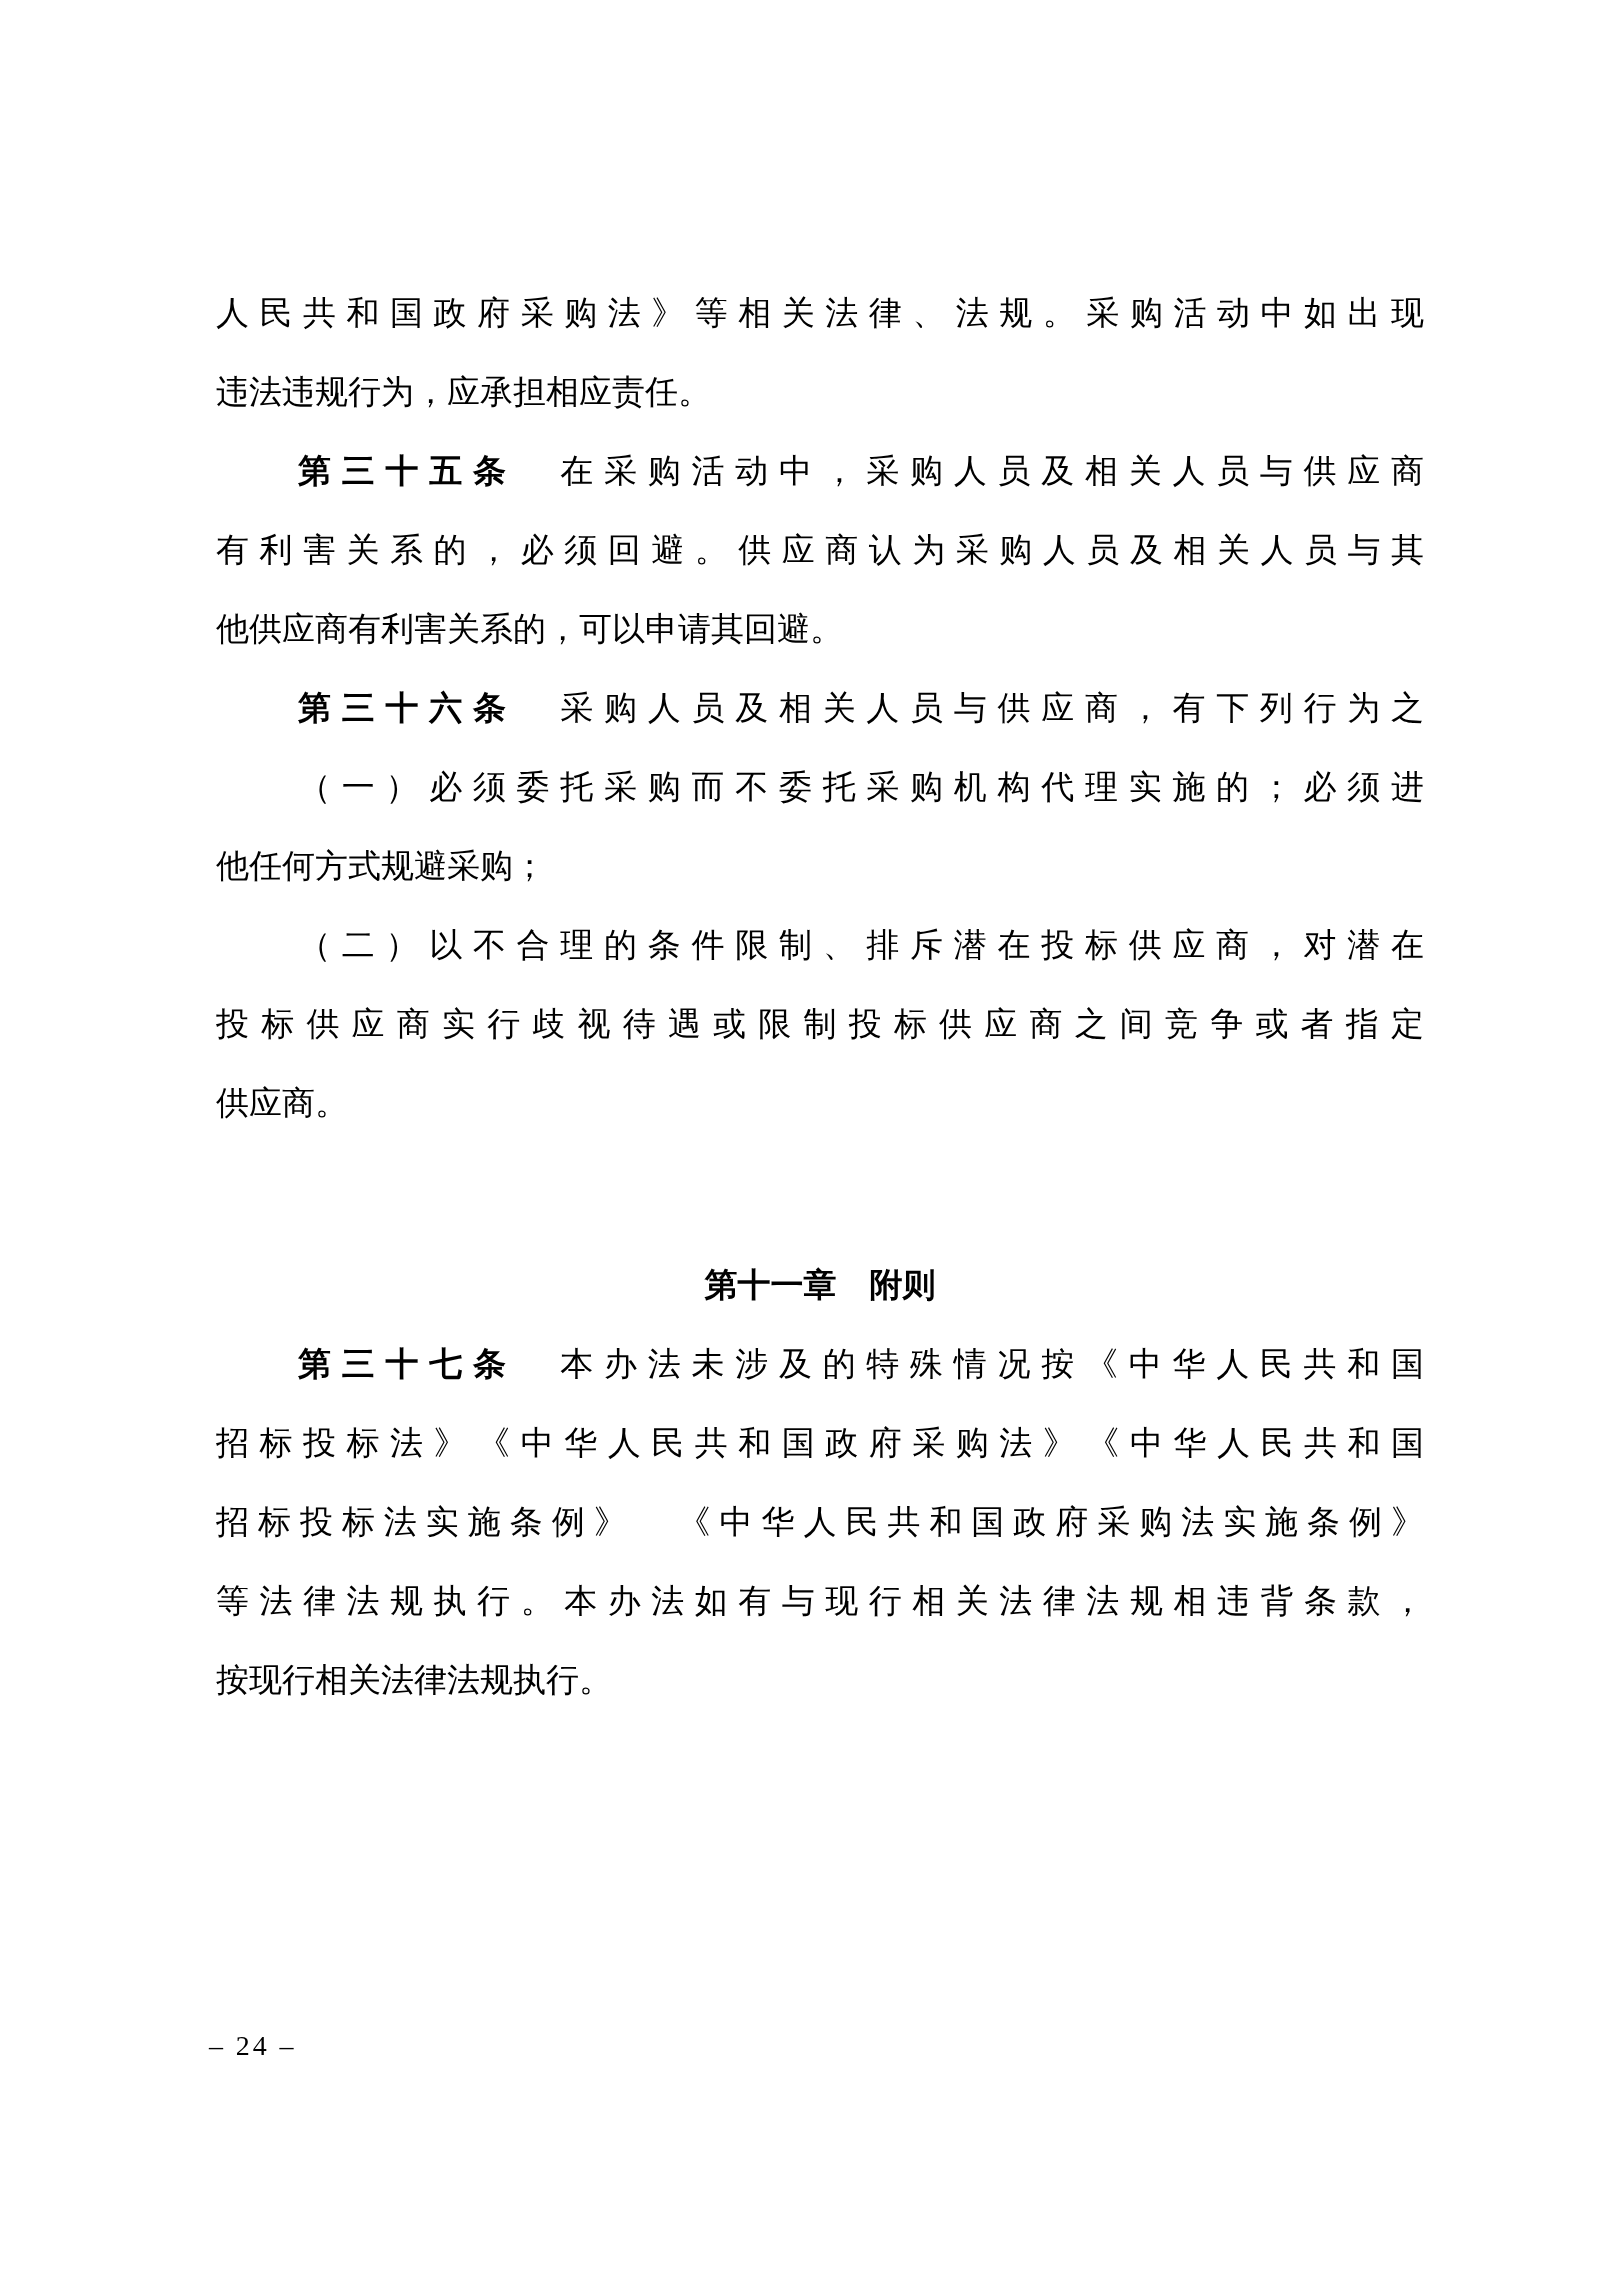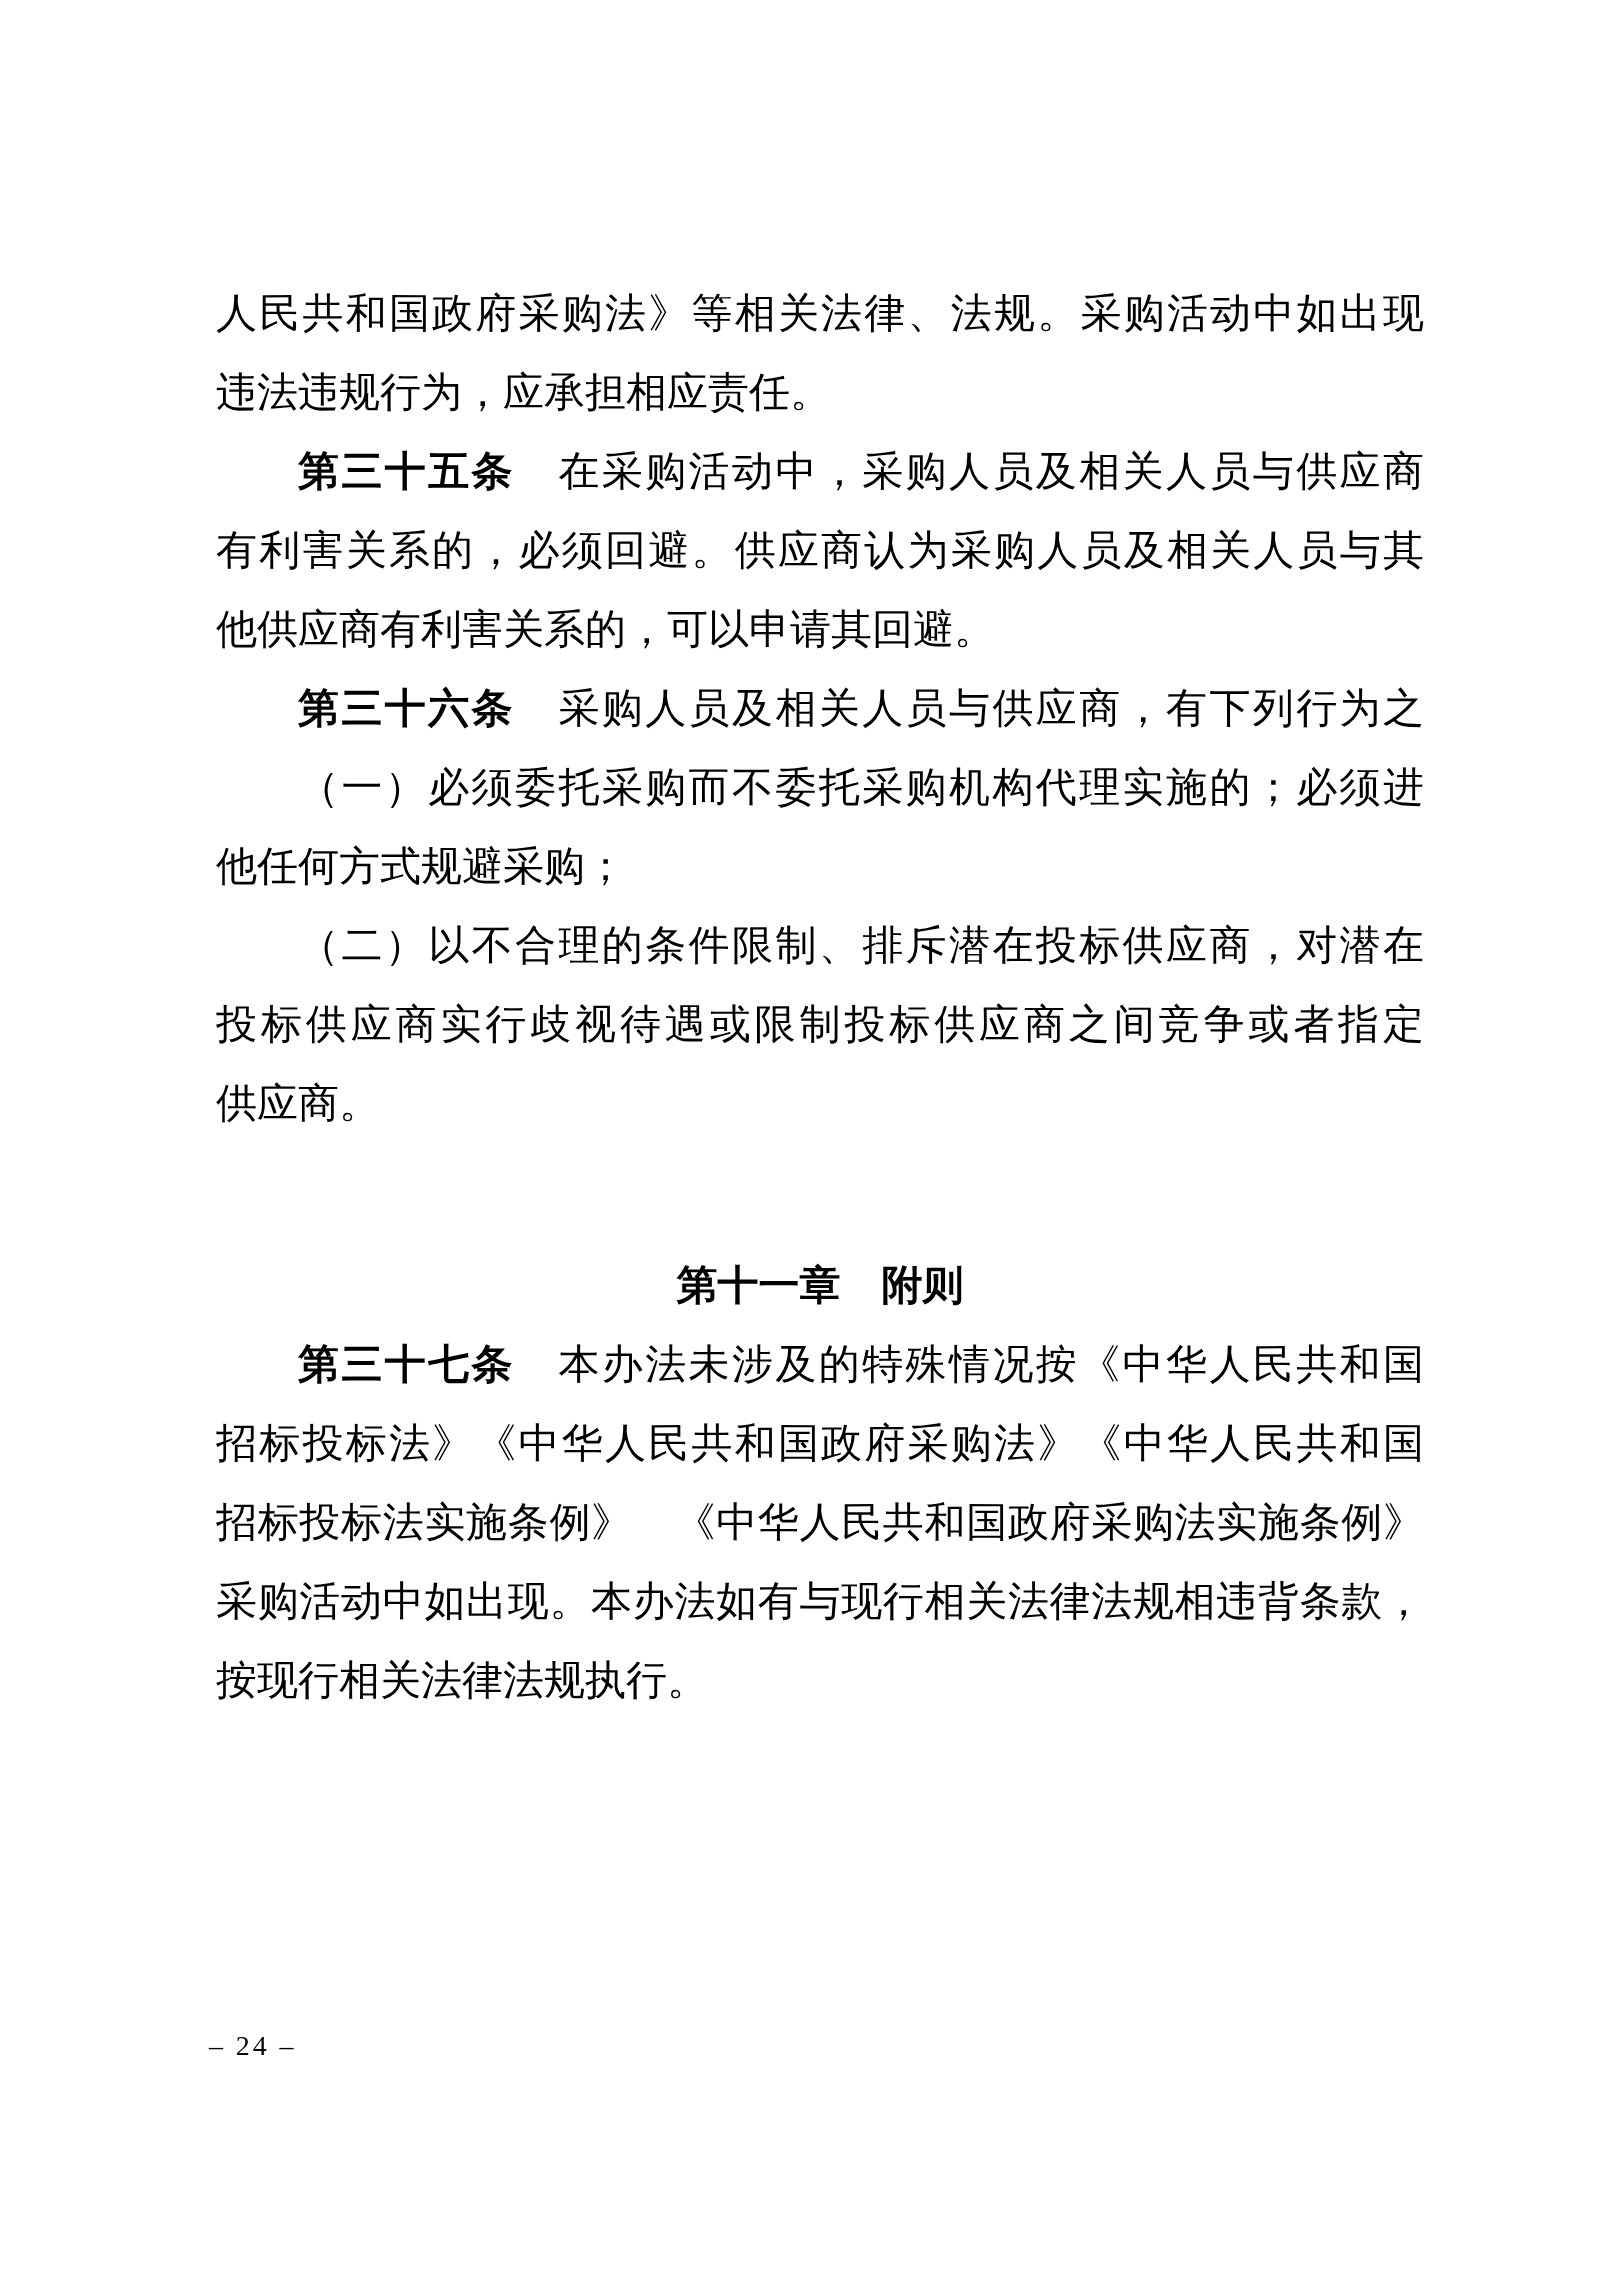--- a/index.html
+++ b/index.html
@@ -13,21 +13,21 @@
     overflow: hidden;
   }
   .doc-body {
     position: absolute;
     left: 216px;
     top: 274px;
     width: 1208px;
   }
   .para { margin: 0; padding: 0; }
   .line {
-    font-size: 41px;
+    font-size: 33px;
     line-height: 79px;
     height: 79px;
     text-align: justify;
     text-align-last: justify;
     overflow: visible;
   }
   .line.last {
     text-align: left;
     text-align-last: left;
     font-family: Liberation Serif, serif;
@@ -76,19 +76,19 @@
         <div class="line"><span class="seg">投标供应商实行歧视待遇或限制投标供应商之间竞争或者指定</span></div>
         <div class="line last"><span class="seg">供应商。</span></div>
       </div>
       <div class="para chapter-heading">
         <div class="line last"><span class="seg b">第十一章　附则</span></div>
       </div>
       <div class="para">
         <div class="line indent"><span class="seg b">第三十七条</span><span class="seg">　本办法未涉及的特殊情况按《中华人民共和国</span></div>
         <div class="line"><span class="seg">招标投标法》《中华人民共和国政府采购法》《中华人民共和国</span></div>
         <div class="line"><span class="seg">招标投标法实施条例》　《中华人民共和国政府采购法实施条例》</span></div>
-        <div class="line"><span class="seg">采购活动中如出现。本办法如有与现行相关法律法规相违背条款，</span></div>
+        <div class="line"><span class="seg">等法律法规执行。本办法如有与现行相关法律法规相违背条款，</span></div>
         <div class="line last"><span class="seg">按现行相关法律法规执行。</span></div>
       </div>
     </div>
   <div class="footer">– 24 –</div>
 </div>
 
 
 </body></html>

